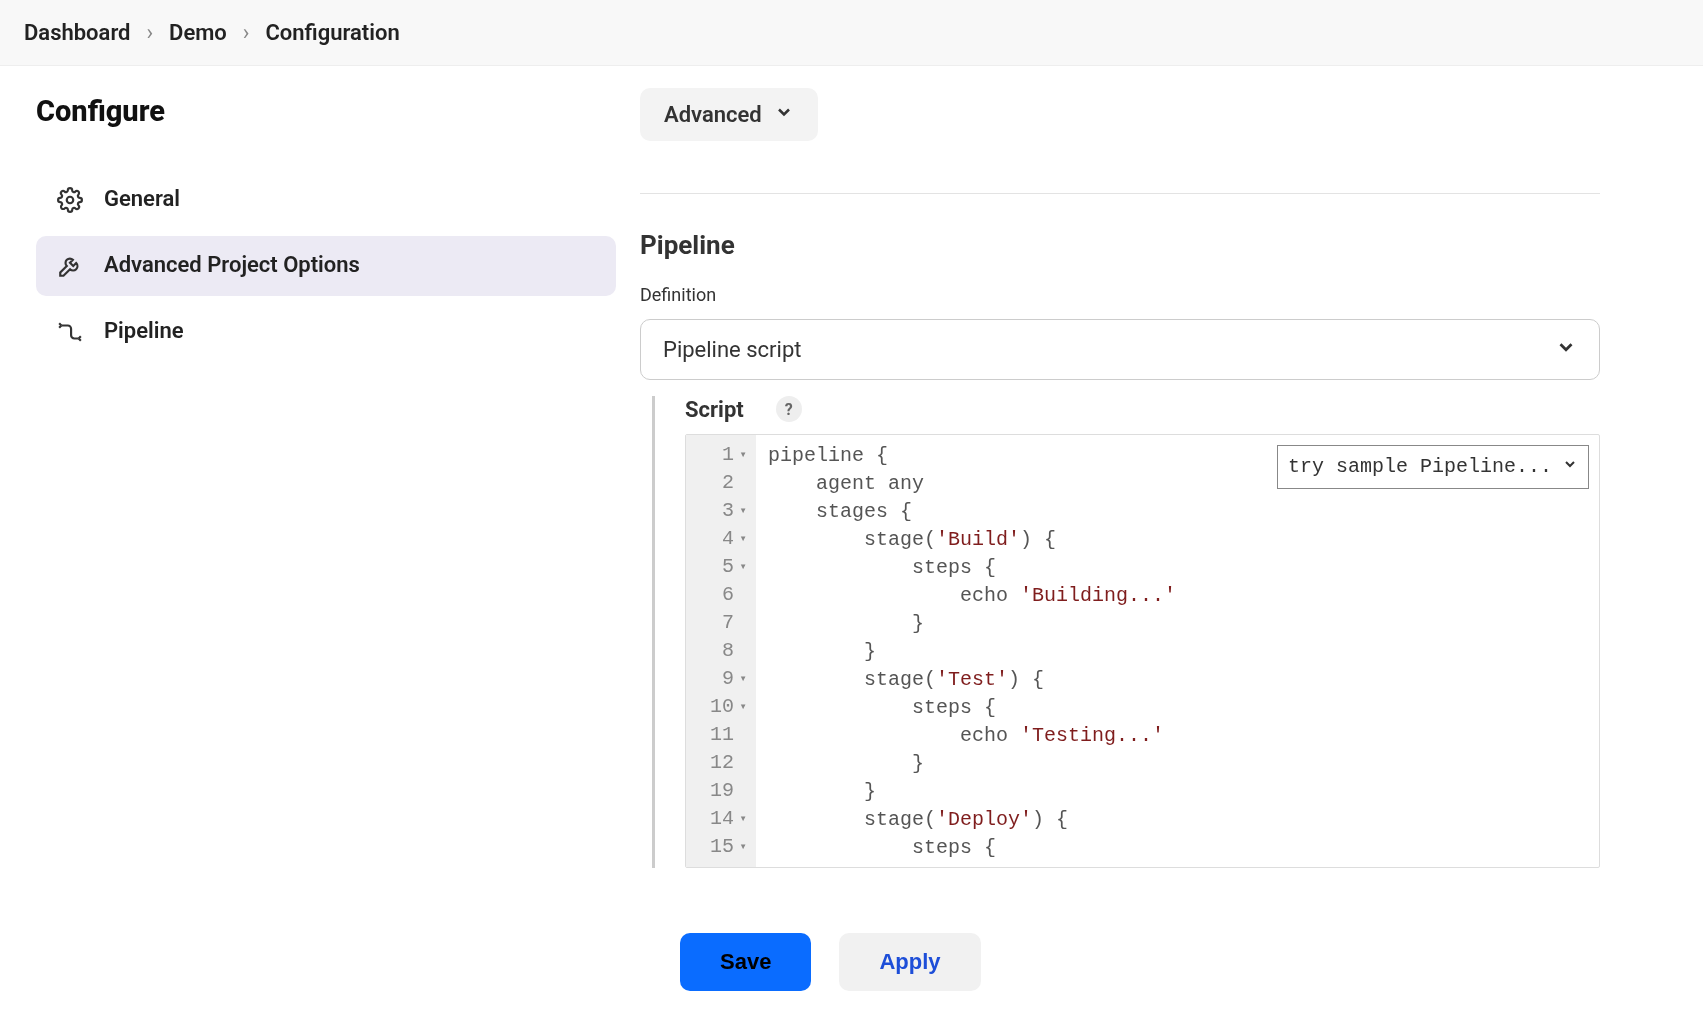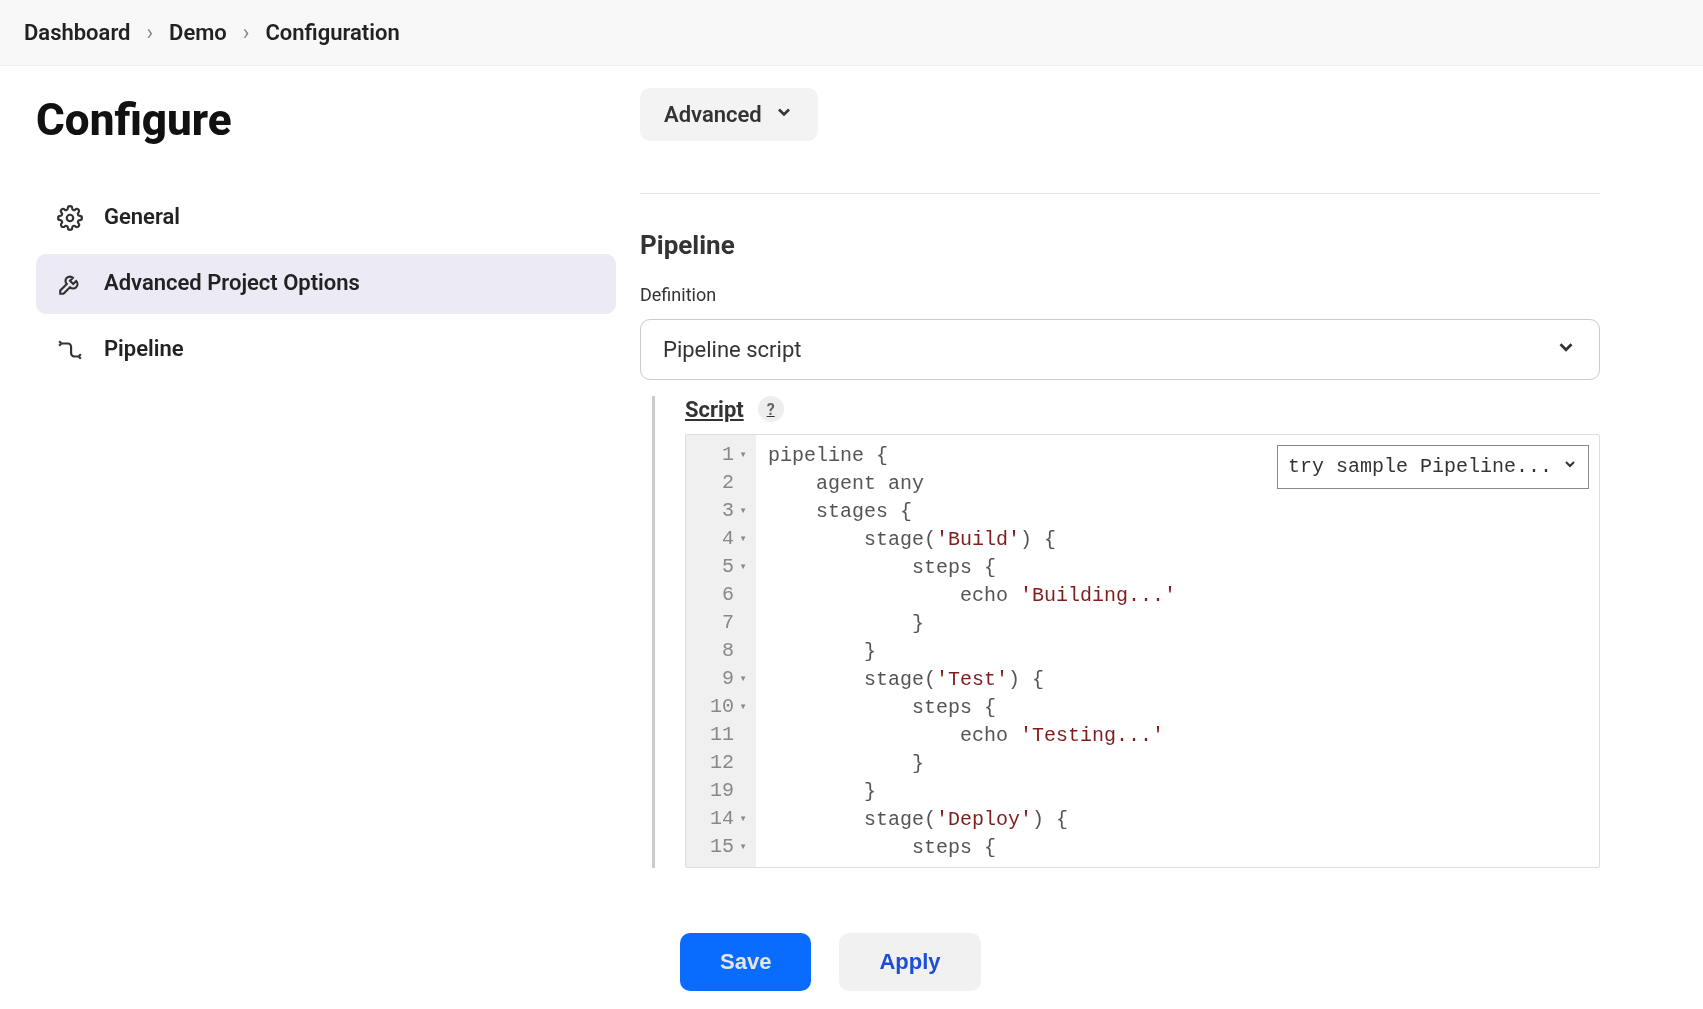--- a/index.html
+++ b/index.html
@@ -30,21 +30,21 @@
   
   .page {
     display: flex;
     align-items: flex-start;
   }
   .sidebar {
     width: 640px;
     padding: 28px 24px 0 36px;
   }
   .page-title {
-    font-size: 44px;
+    font-size: 29px;
     font-weight: 800;
     color: #111;
     margin-bottom: 42px;
   }
   .side-nav { display: flex; flex-direction: column; gap: 6px; }
   .side-item {
     display: flex;
     gap: 20px;
     padding: 16px 20px;
     border-radius: 10px;
@@ -109,25 +109,24 @@
 
   
   .script-wrap {
     border-left: 3px solid #ccc;
     padding-left: 30px;
     margin-left: 12px;
   }
   .script-header {
     display: flex;
     align-items: center;
-    gap: 14px;
+    gap: 32px;
     font-size: 22px;
     font-weight: 700;
     margin-bottom: 12px;
-    text-decoration: underline;
   }
   .help-badge {
     display: inline-flex;
     align-items: center;
     justify-content: center;
     width: 26px; height: 26px;
     border-radius: 50%;
     background: #eee;
     color: #666;
     font-weight: 700;
@@ -189,21 +188,21 @@
     border-top: 1px solid rgba(0,0,0,0);
   }
   .btn {
     border: none;
     padding: 16px 40px;
     border-radius: 10px;
     font-size: 22px;
     font-weight: 600;
     cursor: pointer;
   }
-  .btn-primary { background: #0a6cff; color: #e5e5e5; }
+  .btn-primary { background: #0a6cff; color: #000000; }
   .btn-secondary { background: #f1f1f1; color: #1d4ed8; }
 </style>
 </head>
 <body>
 
 <div class="breadcrumb-bar">
   <span class="breadcrumb-item">Dashboard</span>
   <span class="breadcrumb-sep">›</span>
   <span class="breadcrumb-item">Demo</span>
   <span class="breadcrumb-sep">›</span>

